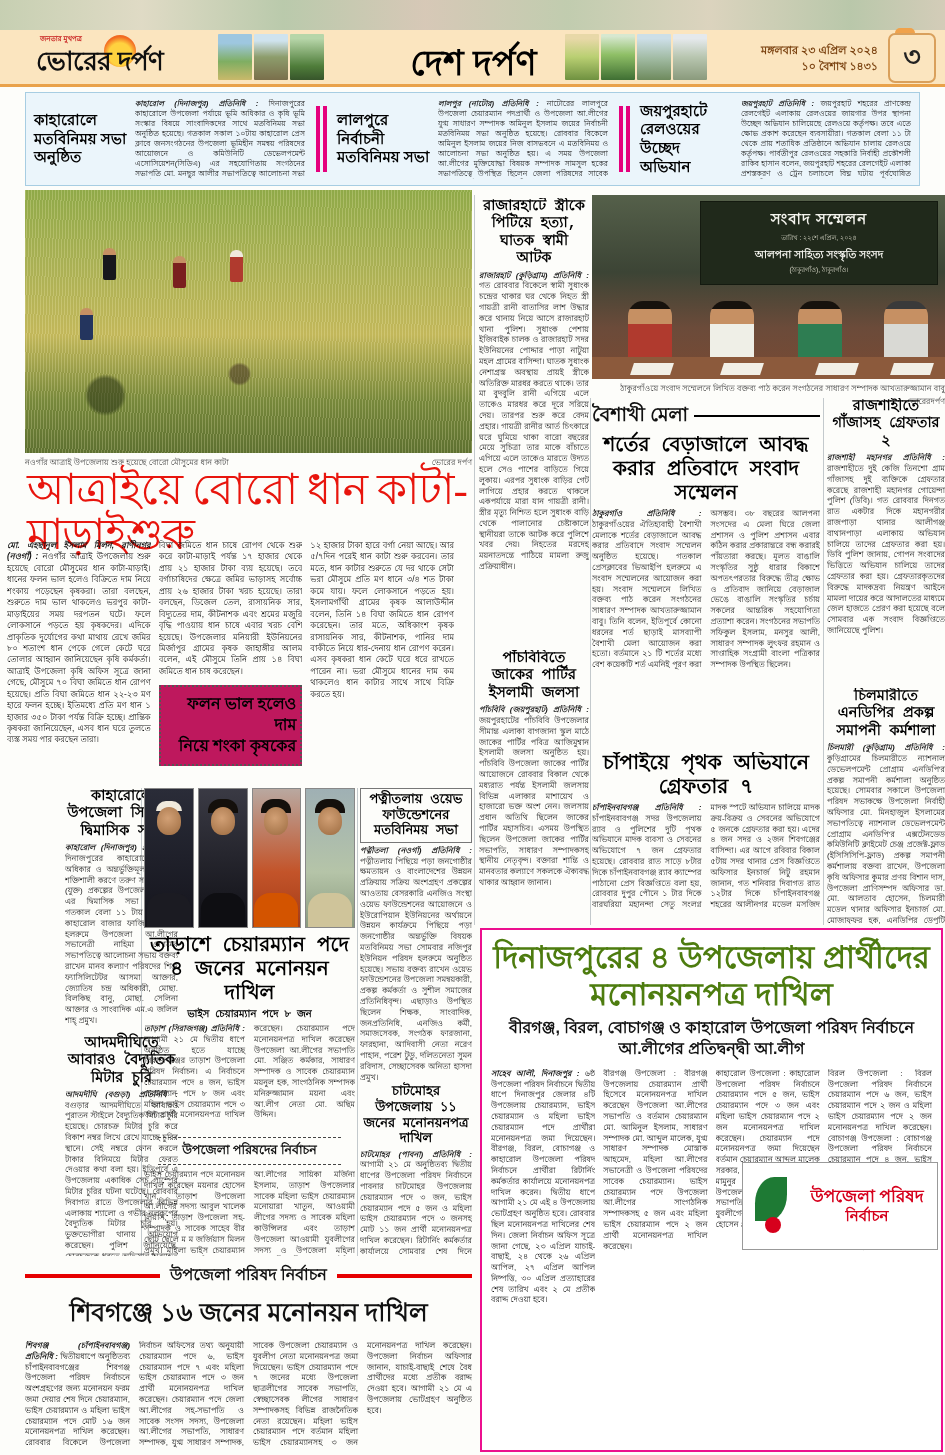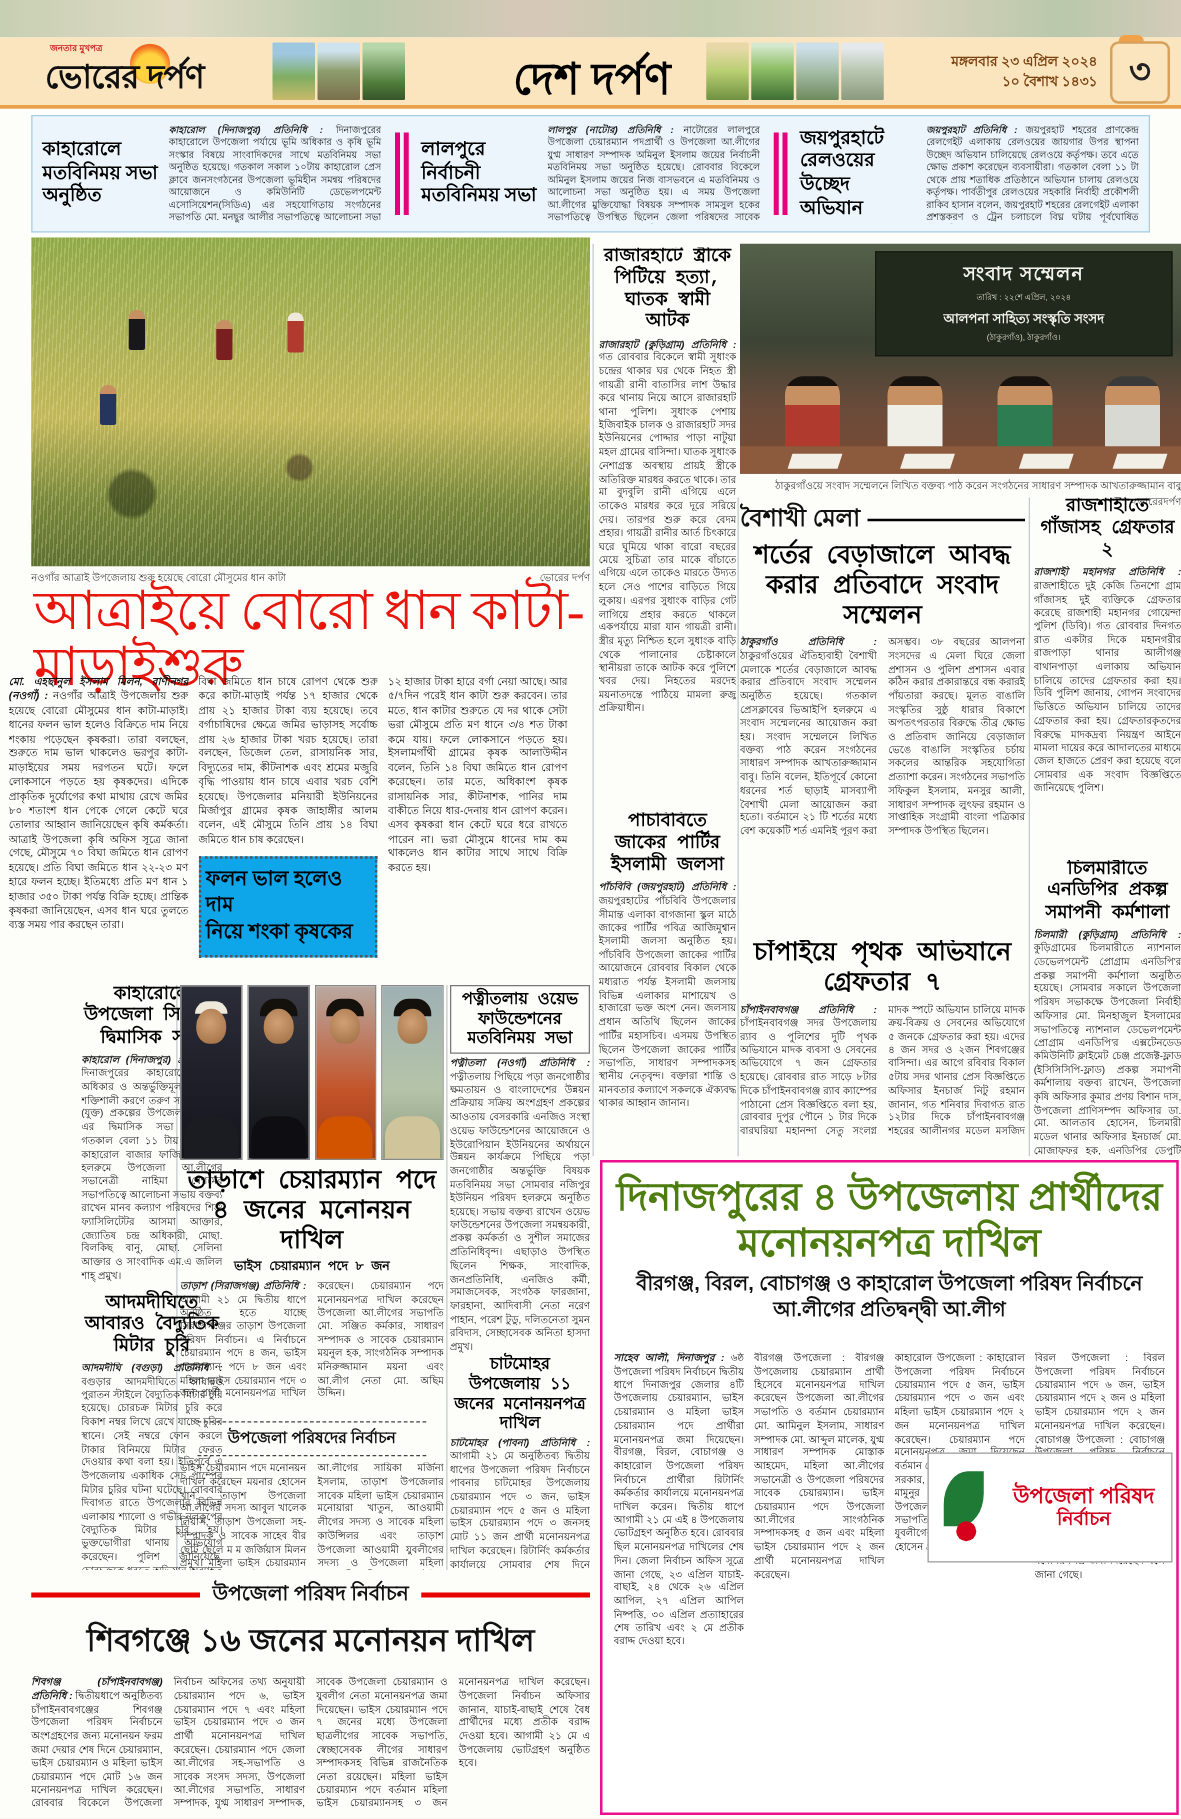--- a/index.html
+++ b/index.html
@@ -49,22 +49,22 @@
       radial-gradient(circle at 48% 70%, rgba(60,40,30,.5) 0 3%, transparent 4%),
       repeating-linear-gradient(93deg, rgba(255,250,200,.22) 0 1px, transparent 1px 3px),
       linear-gradient(180deg,#8fa948 0%,#a9b054 28%,#c2b75a 55%,#77883b 80%,#5d7030 100%);}
   .fig{position:absolute;width:13px;height:32px;border-radius:6px 6px 2px 2px;}
   .caption-row{left:25px;top:456px;width:447px;display:flex;justify-content:space-between;
     font-size:8px;color:#444;}
   .lead-headline{left:27px;top:467px;width:447px;text-align:left;font-size:43px;font-weight:normal;
     color:#e8150d;line-height:1.05;letter-spacing:-1px;font-family:"Liberation Serif",serif;}
   .lead-body{left:7px;top:540px;width:447px;height:244px;display:flex;gap:8px;}
   .lead-col{flex:1;font-size:8.3px;line-height:1.38;text-align:justify;overflow:hidden;}
-  .subhead-box{margin-top:8px;border:2px dotted #555;padding:7px 4px;text-align:left;
-    font-size:16px;font-weight:bold;line-height:1.3;color:#000;background:#0ea5e9;}
+  .subhead-box{margin-top:8px;border:2px dotted #555;padding:7px 4px;text-align:right;
+    font-size:16px;font-weight:bold;line-height:1.3;color:#000;background:#be185d;}
   
   .article-headline{font-weight:bold;text-align:center;color:#000;line-height:1.2;margin-bottom:3px;font-family:Liberation Mono, monospace;}
   .article-body{font-size:8px;line-height:1.35;text-align:justify;color:#1a1a1a;overflow:hidden;}
   .h14{font-size:14.5px;} .h20{font-size:20px;} .h13{font-size:13px;}
   .col-block{box-sizing:border-box;}
   .vline{width:1px;background:#c3c9cc;}
   
   .press-photo{left:592px;top:195px;width:353px;height:184px;overflow:hidden;
     background:linear-gradient(180deg,#55604a 0%,#3c4435 42%,#6b4b3a 72%,#7a4a33 100%);}
   .press-banner{position:absolute;left:108px;top:6px;width:238px;height:84px;background:#20291b;
@@ -80,21 +80,21 @@
   
   .kicker-row{display:flex;align-items:center;gap:6px;margin-bottom:2px;}
   .kicker-row .ktext{font-size:19px;font-weight:bold;white-space:nowrap;}
   .kicker-row .kline{flex:1;border-top:2.5px solid #000;}
   .two-col{column-count:2;column-gap:9px;}
   
   .dinajpur-box{left:480px;top:928px;width:463px;height:524px;border:2px solid #ec0f8e;
     background:#fff;box-sizing:border-box;padding:10px 9px;}
   .dj-headline{font-size:31px;font-weight:bold;text-align:center;line-height:1.18;color:#4d7c0f;}
   .dj-subhead{font-size:16px;font-weight:bold;text-align:center;line-height:1.3;margin-top:5px;}
-  .dj-cols{display:flex;gap:8px;margin-top:22px;height:330px;overflow:hidden;}
+  .dj-cols{display:flex;gap:8px;margin-top:9px;height:330px;overflow:hidden;}
   .dj-col{flex:1;font-size:8px;line-height:1.35;text-align:justify;overflow:hidden;}
   .logo-box{left:742px;top:1162px;width:196px;height:88px;background:#fff;border:1px solid #999;
     display:flex;align-items:center;gap:8px;padding:6px;box-sizing:border-box;}
   .emblem{width:46px;height:66px;position:relative;}
   .emblem .leaf{position:absolute;left:6px;top:4px;width:32px;height:44px;background:#1e7a34;
     border-radius:60% 0 60% 0;}
   .emblem .dot{position:absolute;left:16px;top:44px;width:16px;height:16px;border-radius:50%;background:#d6001c;}
   .logo-text{flex:1;text-align:center;color:#d6001c;font-weight:bold;line-height:1.2;}
   .logo-text .l1{font-size:17px;} .logo-text .l2{font-size:15px;}
   

